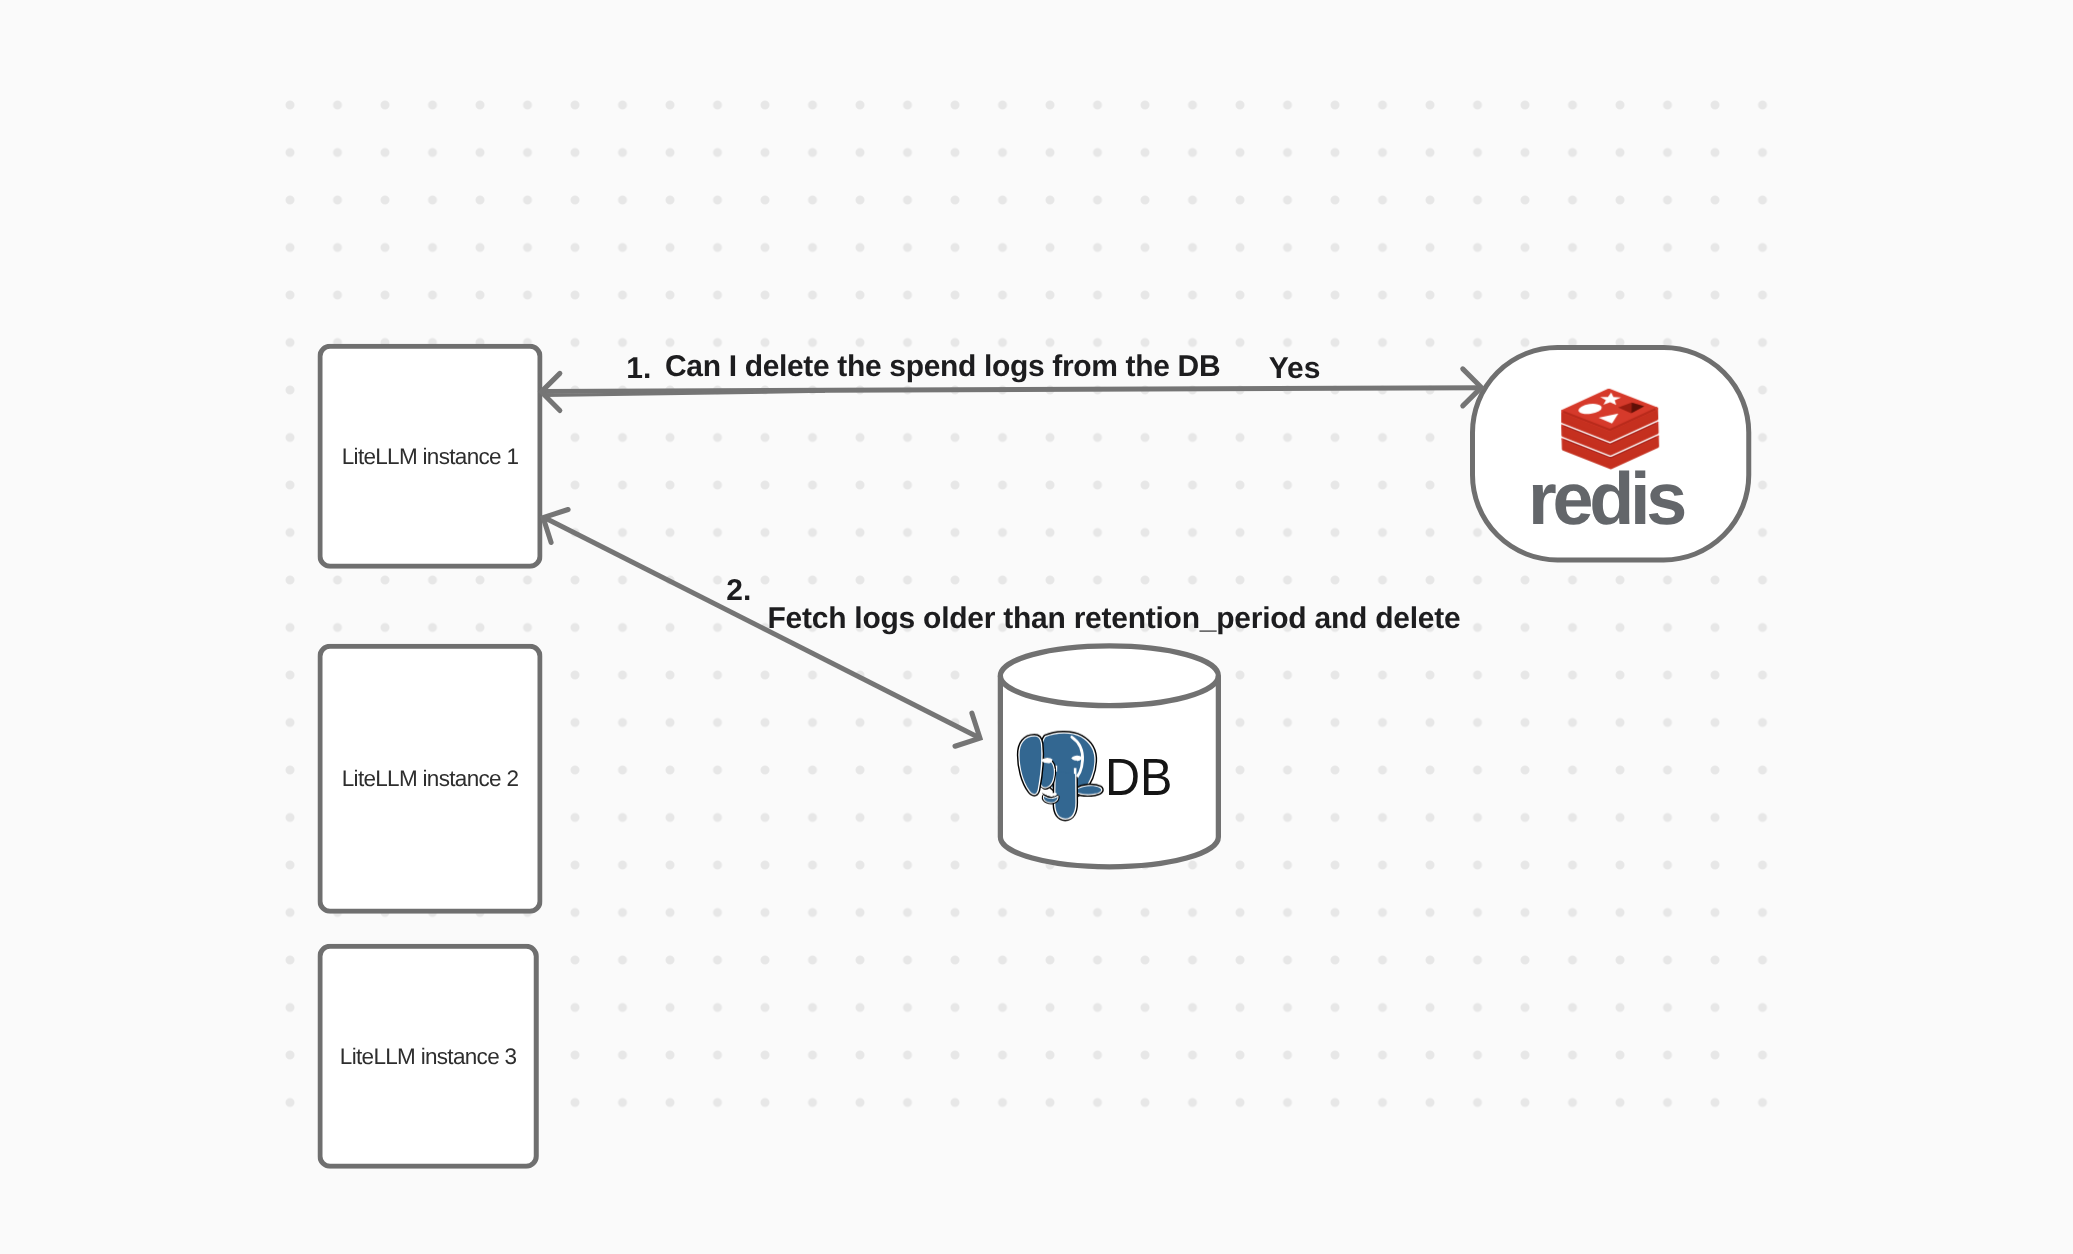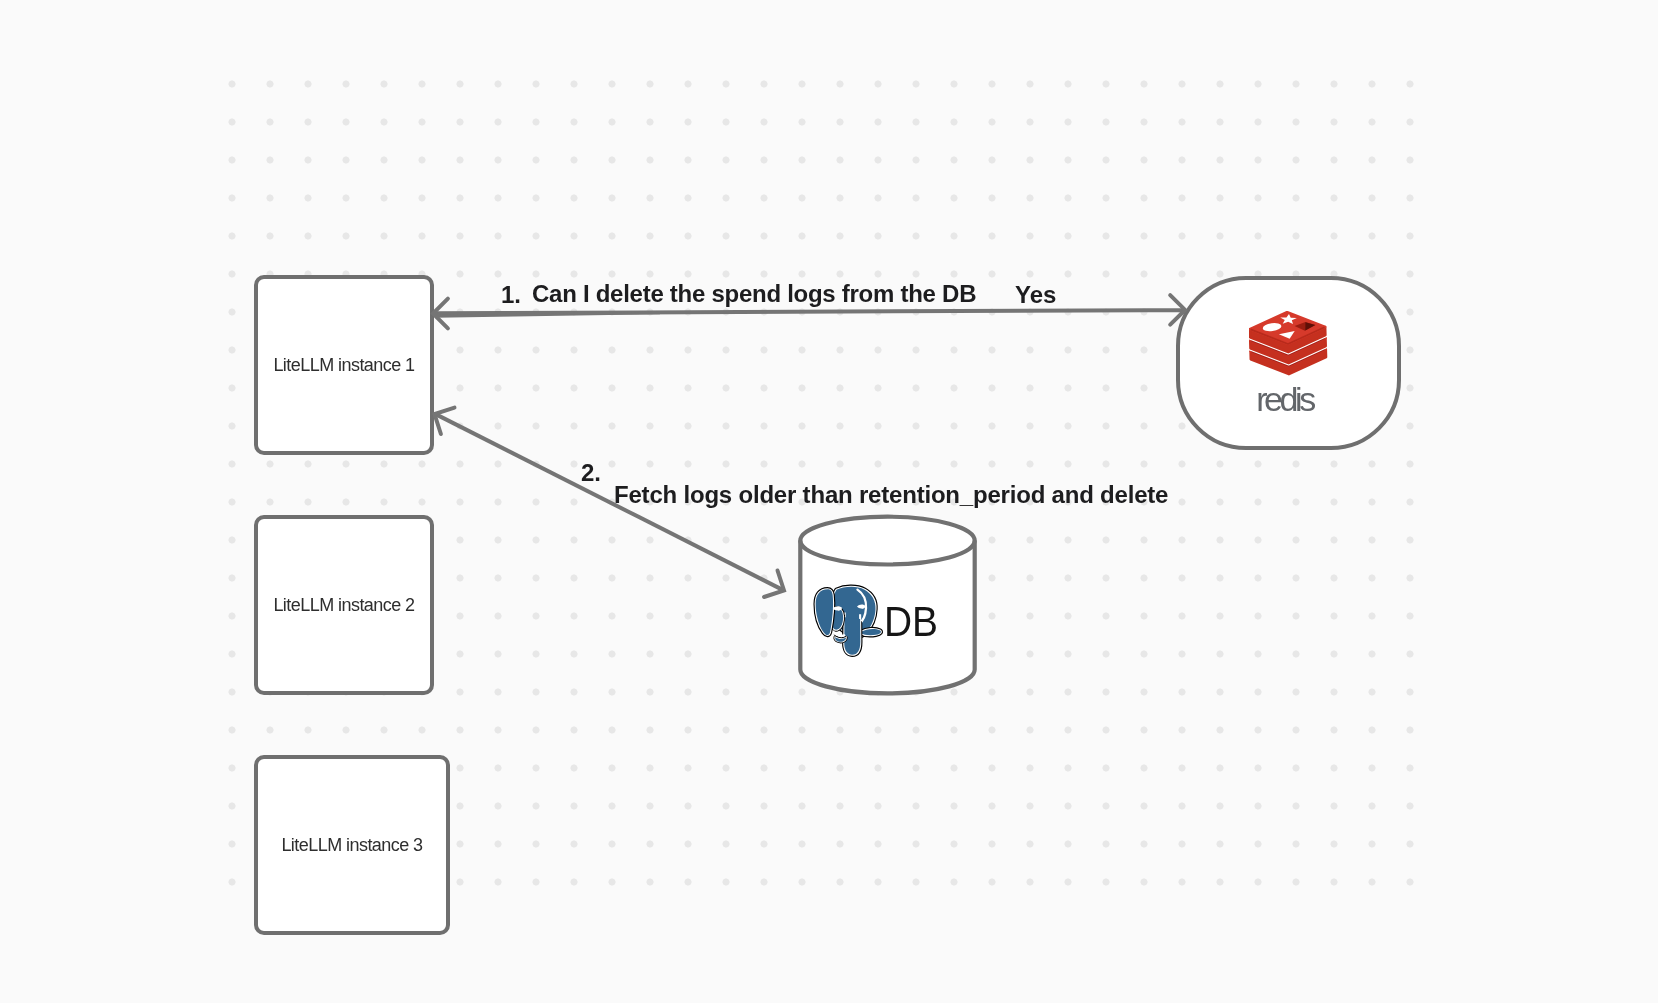--- a/index.html
+++ b/index.html
@@ -5,27 +5,27 @@
   html,body{margin:0;padding:0;width:1658px;height:1003px;background:#fafafa;overflow:hidden}
   *{box-sizing:border-box}
   body{font-family:"Liberation Sans",sans-serif;position:relative;-webkit-font-smoothing:antialiased}
   .dots{position:absolute;left:213px;top:65px;width:1217px;height:837px;
     background-image:radial-gradient(circle at 19px 19px, #e7e7e7 3.2px, rgba(231,231,231,0) 3.9px);
     background-size:38px 38px;}
   .node{position:absolute;background:#fff;border:4px solid #6f6f6f;border-radius:10px;will-change:transform;
     display:flex;align-items:center;justify-content:center;
     color:#2e2e2e;font-size:18px;letter-spacing:-0.55px;}
   #b1{left:254px;top:275px;width:180px;height:180px}
-  #b2{left:254px;top:515px;width:180px;height:180px}
-  #b3{left:254px;top:755px;width:196px;height:180px}
+  #b2{left:254px;top:515px;width:180px;height:216px}
+  #b3{left:254px;top:755px;width:177px;height:180px}
   #redis{left:1176px;top:276px;width:225px;height:174px;border-radius:70px}
   .lbl{position:absolute;font-weight:bold;font-size:24px;color:#1d1d1f;line-height:24px;white-space:pre;will-change:transform}
   svg.overlay{position:absolute;left:0;top:0;will-change:transform}
   #rwordwrap{position:absolute;left:1172px;top:373.5px;width:225px;text-align:center;will-change:transform}
-  #rword{display:inline-block;font-weight:normal;font-size:34px;line-height:51px;color:#63666a;
+  #rword{display:inline-block;font-weight:bold;font-size:59px;line-height:51px;color:#63666a;
     letter-spacing:-3.4px}
 </style>
 </head>
 <body>
   <div class="dots"></div>
 
   <div class="node" id="b1">
     <span>LiteLLM instance 1</span>
   </div>
   <div class="node" id="b2">

